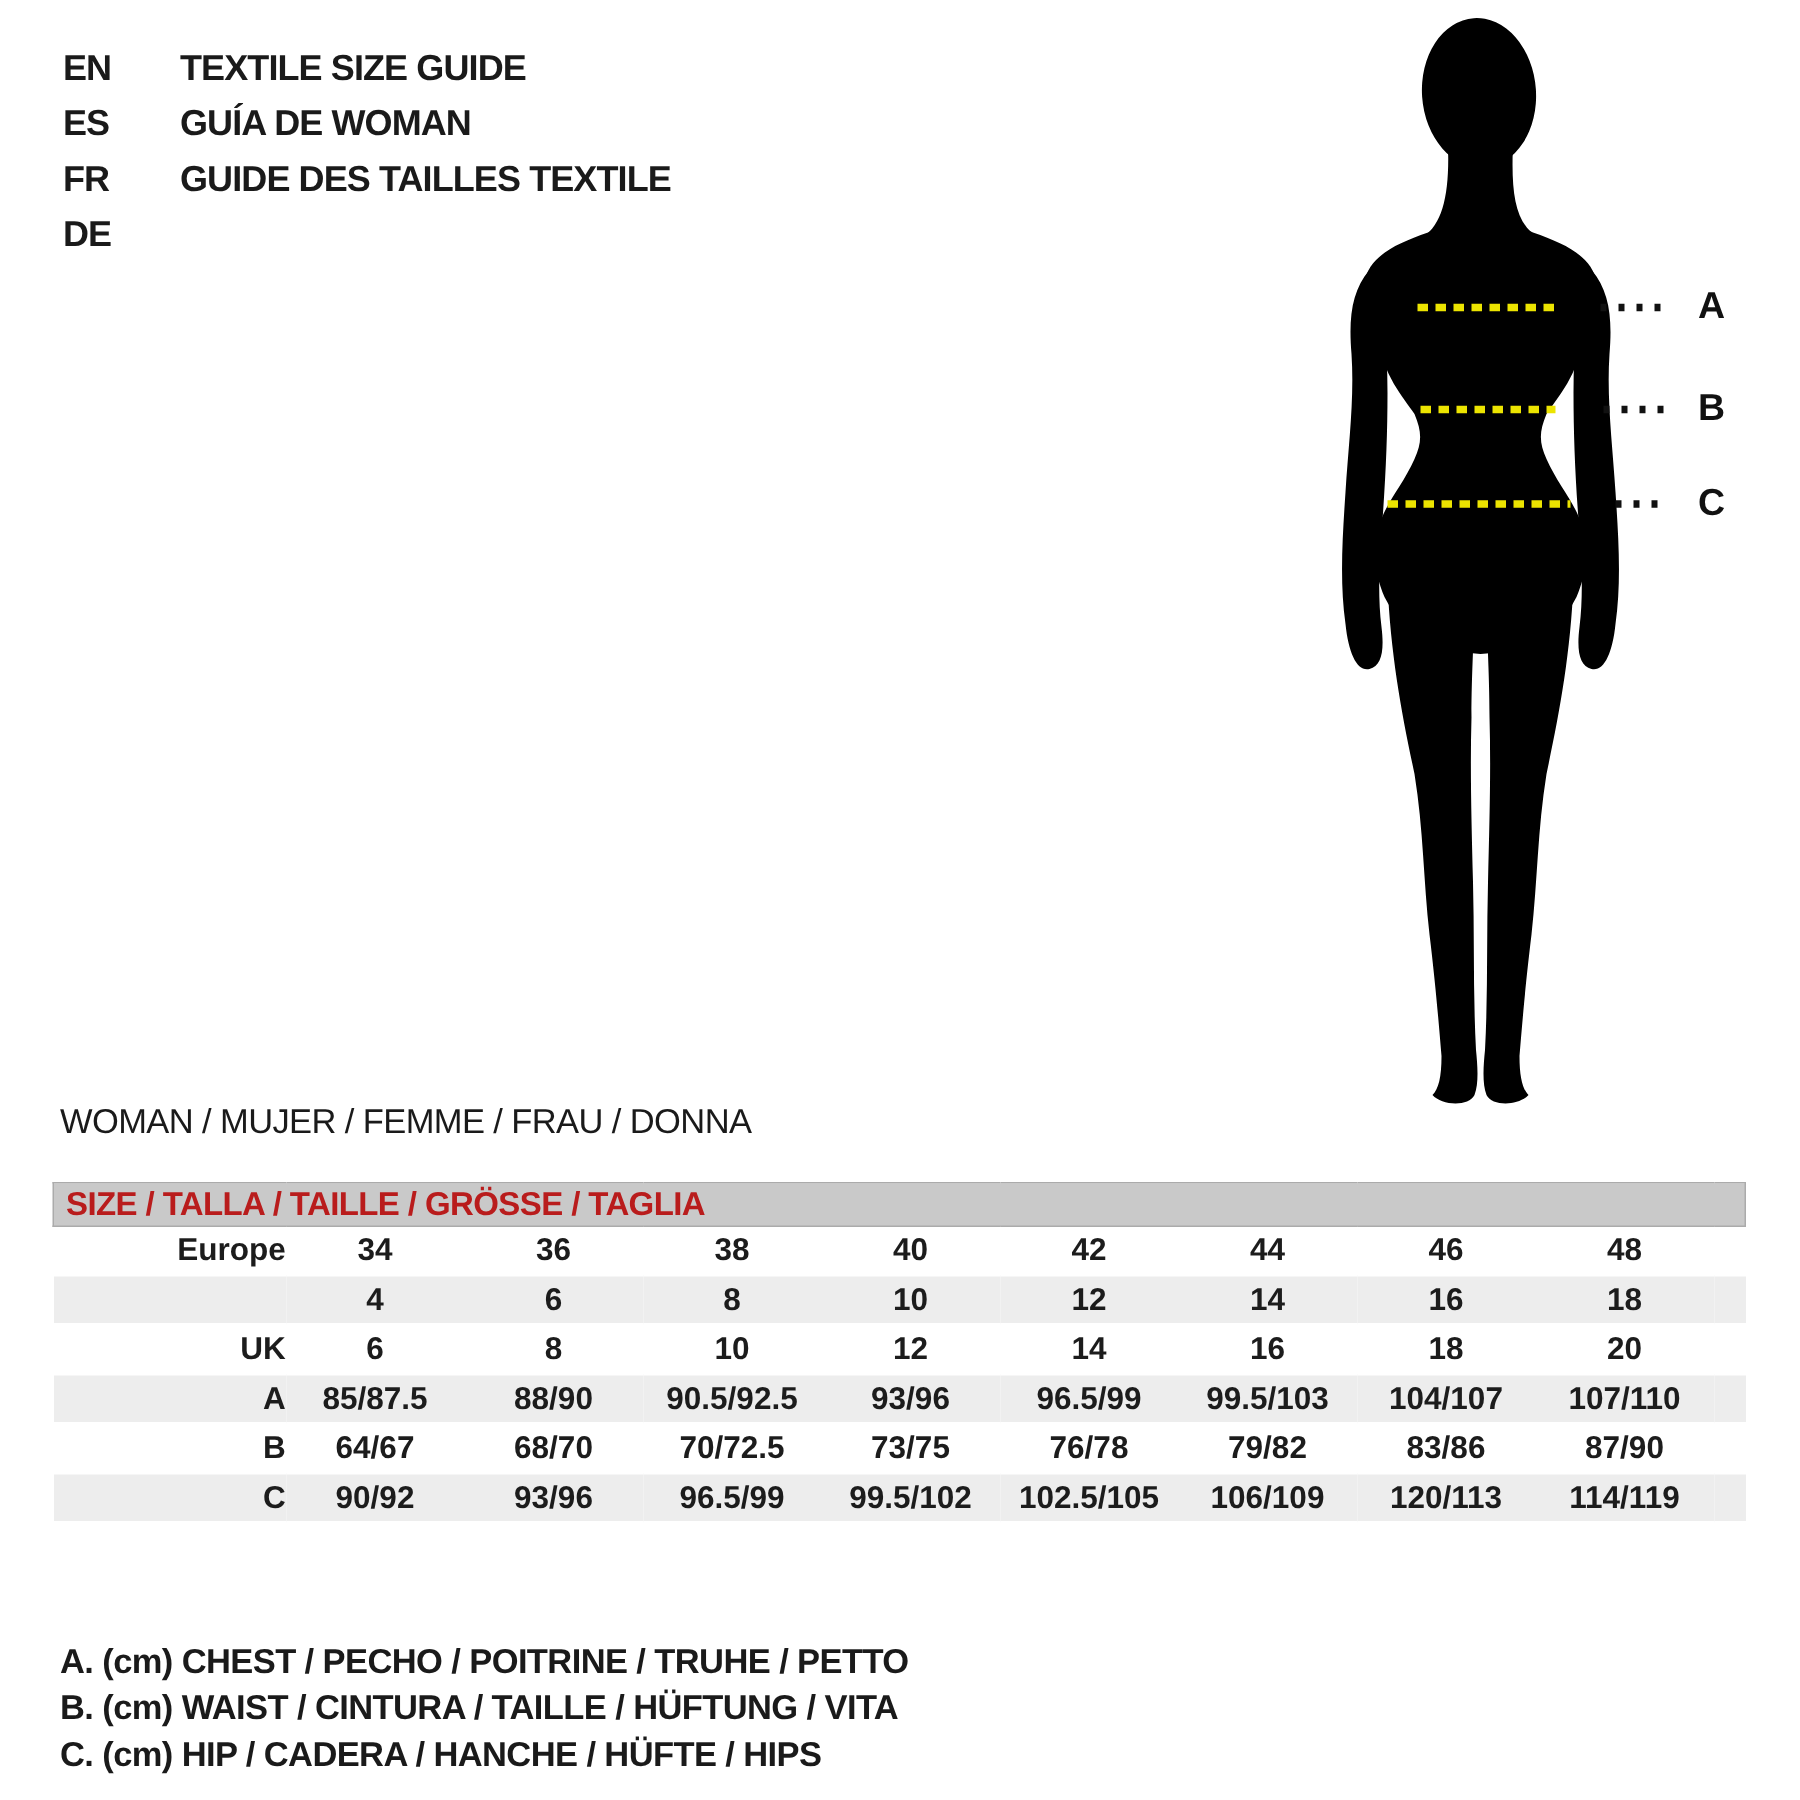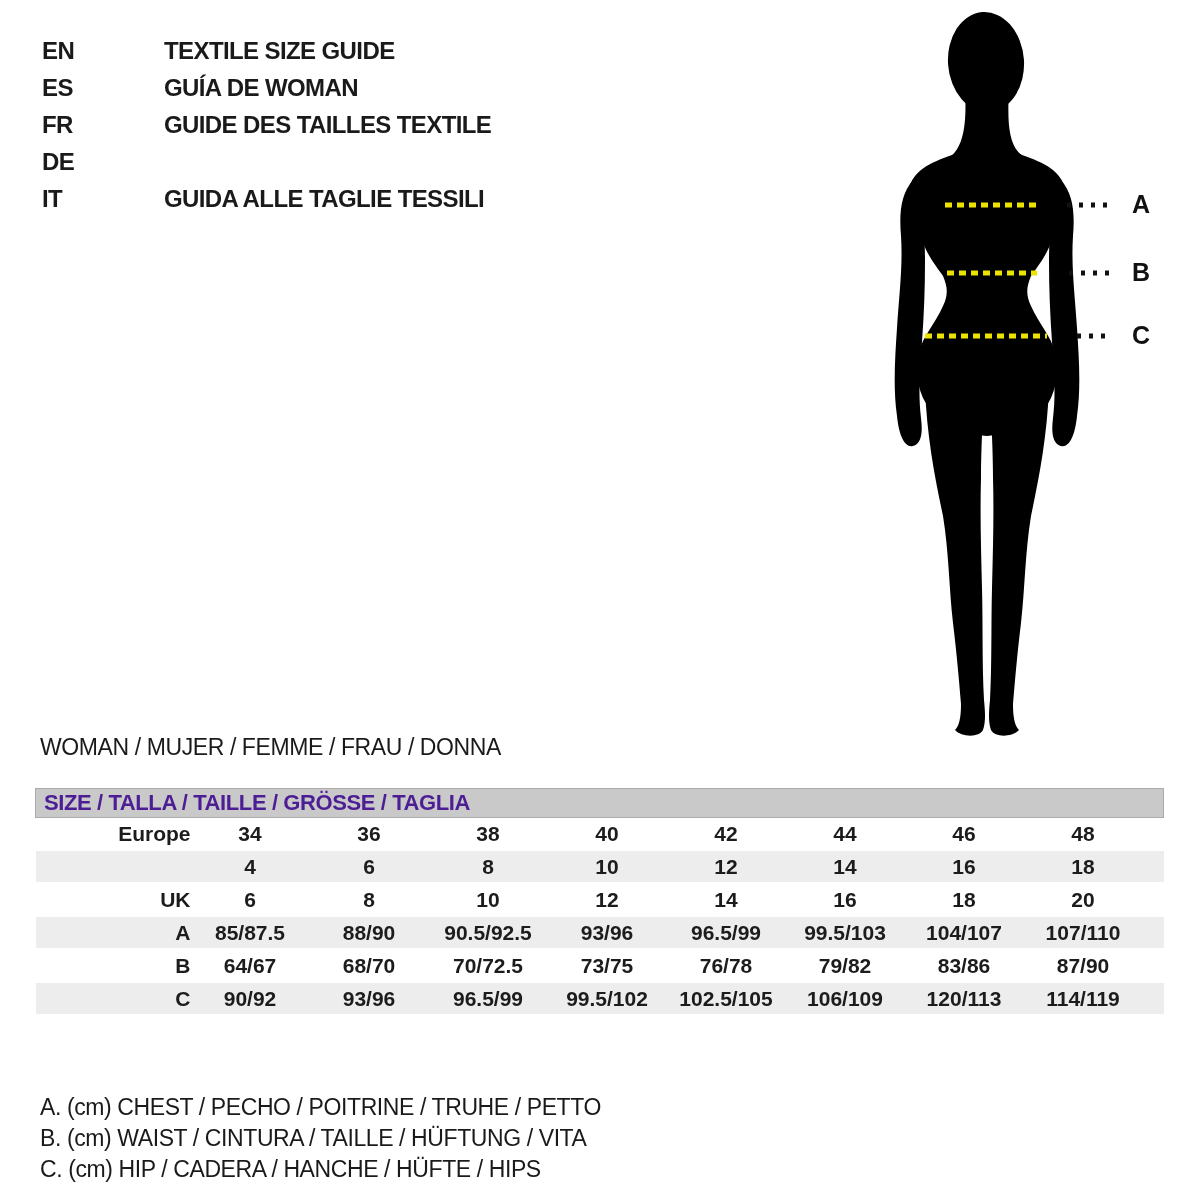--- a/index.html
+++ b/index.html
@@ -2,47 +2,47 @@
 <html style="--head-bg: #c9c9c9; --stripe-bg: #ededed;"><head>
 <meta charset="utf-8">
 <style>
   html,body{margin:0;padding:0;background:#fff;}
   .canvas{
     position:relative;width:1200px;height:1200px;background:#fff;
     font-family:"Liberation Sans",sans-serif;color:#1a1a1a;overflow:hidden;
   }
   
   .lang-list{position:absolute;left:42px;top:32px;}
-  .lang-row{display:flex;height:37px;align-items:center;
-    font-weight:bold;font-size:24px;letter-spacing:-0.6px;white-space:nowrap;gap:44px;}
+  .lang-row{display:flex;height:37px;align-items:flex-start;
+    font-weight:bold;font-size:24px;letter-spacing:-0.6px;white-space:nowrap;}
   .lang-code{width:78px;flex:0 0 78px;}
   
   .figure{position:absolute;left:855px;top:8px;width:310px;height:740px;}
   .figure svg{position:absolute;left:0;top:0;}
   .marker-label{position:absolute;left:266px;width:40px;text-align:center;
     font-size:25px;font-weight:600;color:#111;}
   .marker-a{top:182px;} .marker-b{top:250px;} .marker-c{top:313px;}
   
   .woman-title{position:absolute;left:40px;top:734px;
     font-size:23px;font-weight:normal;letter-spacing:-0.4px;}
   
   .size-table{position:absolute;left:35px;top:788px;width:1128px;
     border-collapse:collapse;table-layout:fixed;
     font-size:21px;font-weight:bold;color:#1c1c1c;}
   .table-head{height:28px;background:var(--head-bg,#c9c9c9);
     border:1px solid #ababab;
-    font-size:22px;color:#4c1d95;text-align:left;padding:0 0 0 8px;
+    font-size:22px;color:#b91c1c;text-align:left;padding:0 0 0 8px;
     letter-spacing:-0.4px;}
   .size-table tbody td{height:31px;text-align:center;vertical-align:middle;
     border-bottom:2px solid #fff;padding:0;}
   .size-table tbody td.rowlabel{text-align:right;padding-left:6px;}
   .size-table tr.shaded td{background:var(--stripe-bg,#ededed);}
   
   .legend{position:absolute;left:40px;top:1092px;
-    font-size:23px;font-weight:normal;line-height:31px;letter-spacing:-0.4px;}
+    font-size:23px;font-weight:bold;line-height:31px;letter-spacing:-0.4px;}
 </style>
 </head>
 <body>
 
 <div class="canvas">
 
   <div class="lang-list">
     <div class="lang-row">
       <span class="lang-code">EN</span>
       <span class="lang-title">TEXTILE SIZE GUIDE</span>
@@ -50,24 +50,20 @@
     <div class="lang-row">
       <span class="lang-code">ES</span>
       <span class="lang-title">GUÍA DE WOMAN</span>
     </div>
     <div class="lang-row">
       <span class="lang-code">FR</span>
       <span class="lang-title">GUIDE DES TAILLES TEXTILE</span>
     </div>
     <div class="lang-row">
       <span class="lang-code">DE</span>
-    </div>
-    <div class="lang-row">
-      <span class="lang-code">IT</span>
-      <span class="lang-title">GUIDA ALLE TAGLIE TESSILI</span>
     </div>
   </div>
 
   <div class="figure">
     <svg width="310" height="740" viewBox="0 0 310 740">
       <g class="silhouette-group">
 
         <ellipse class="silhouette" cx="131" cy="54" rx="38" ry="50" transform="rotate(-4 131 54)" fill="#000000"></ellipse>
 
         <path class="silhouette" d="M 110 82 C 112 118 108 140 94 150 L 170 150 C 154 140 152 118 154 82 Z" fill="#000000"></path>

